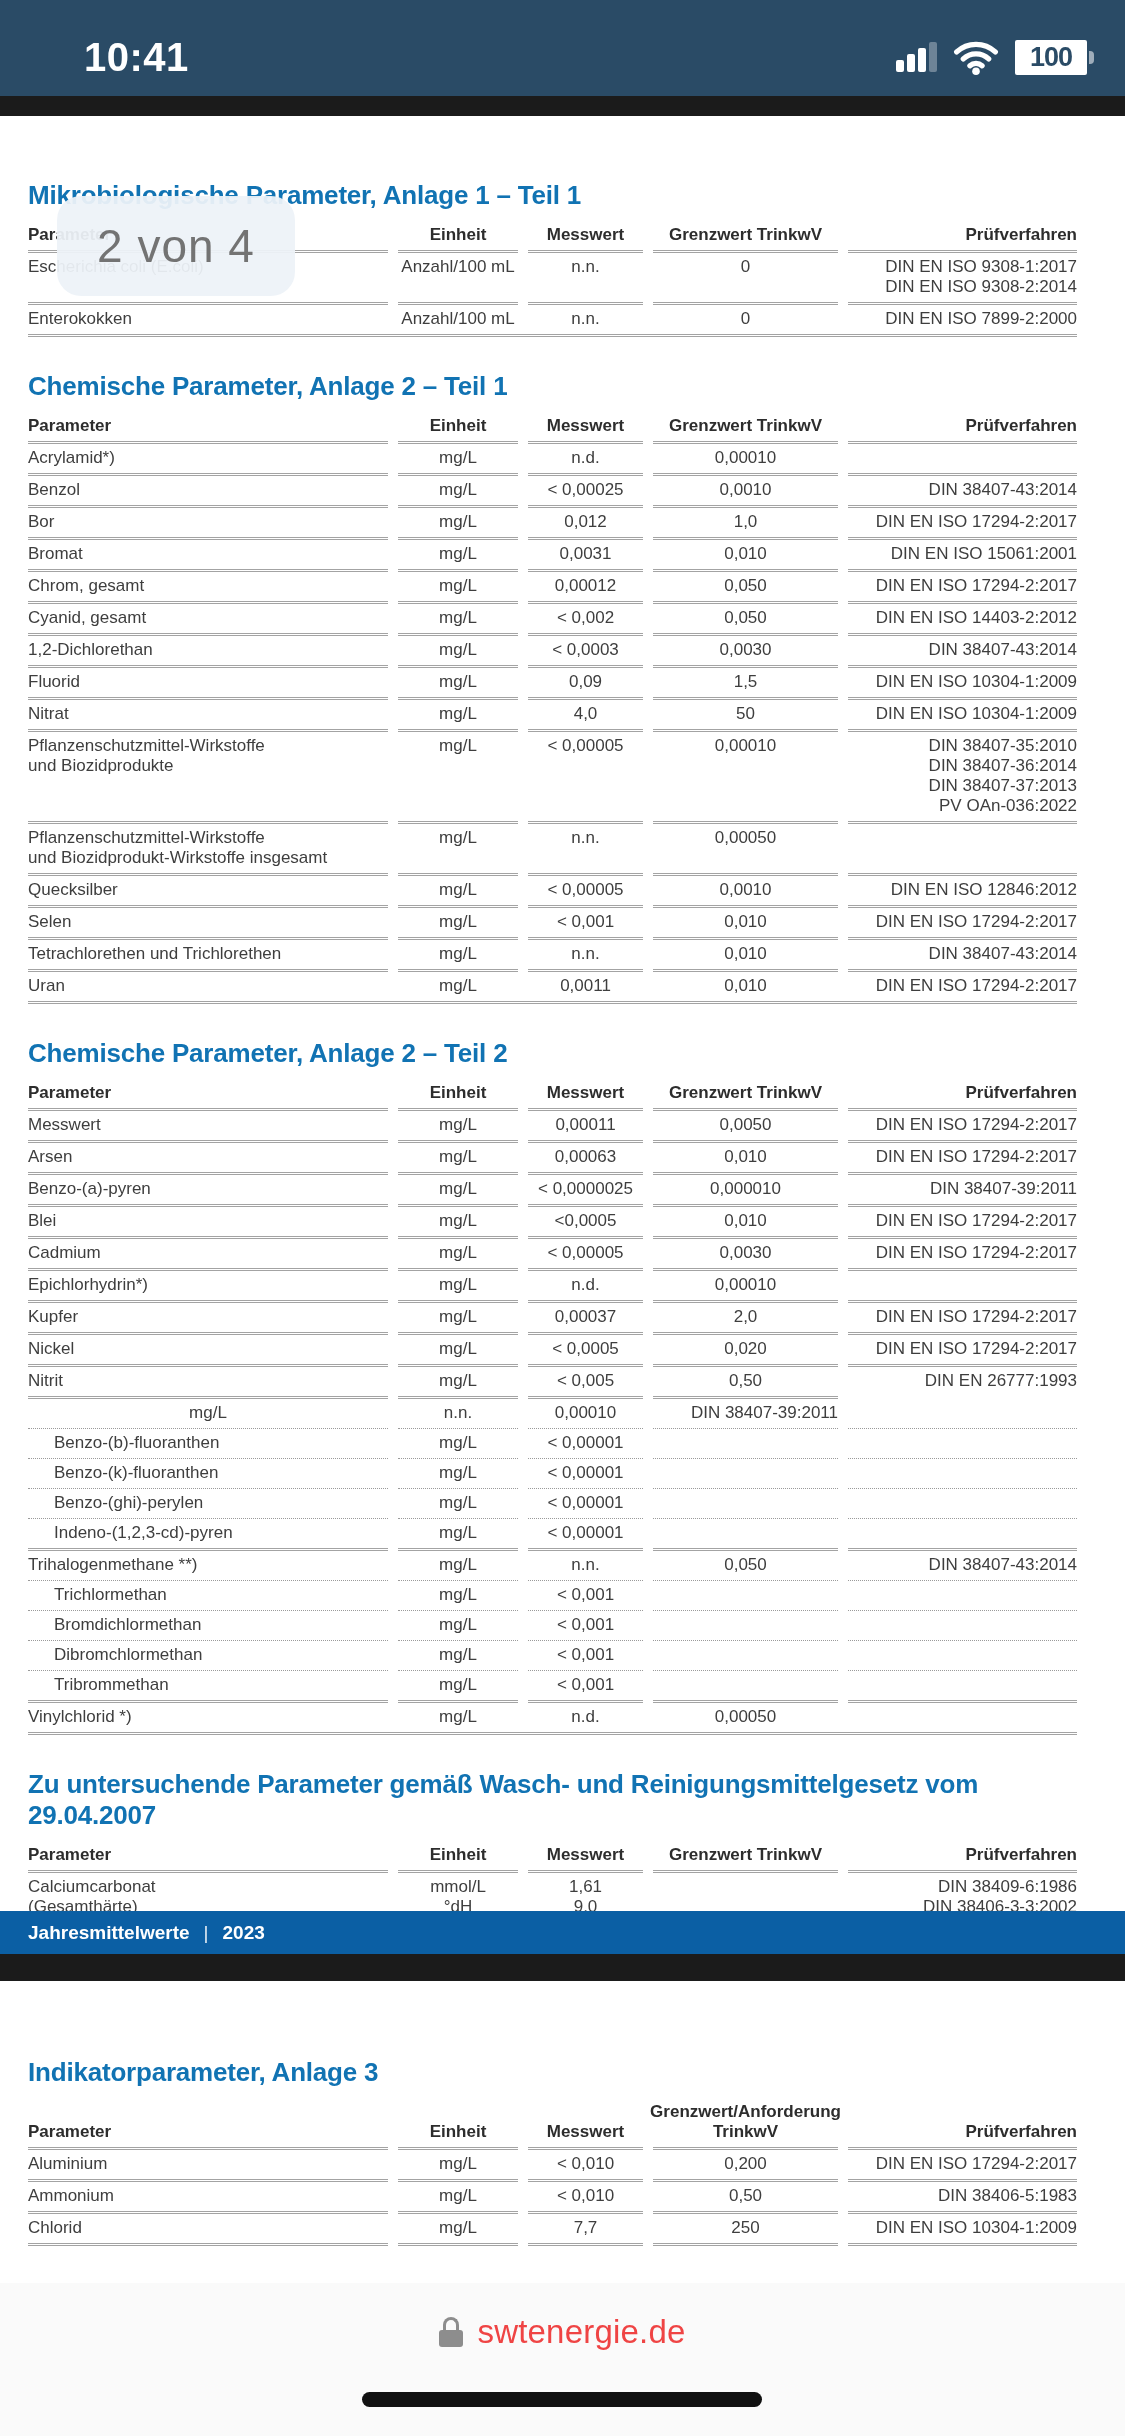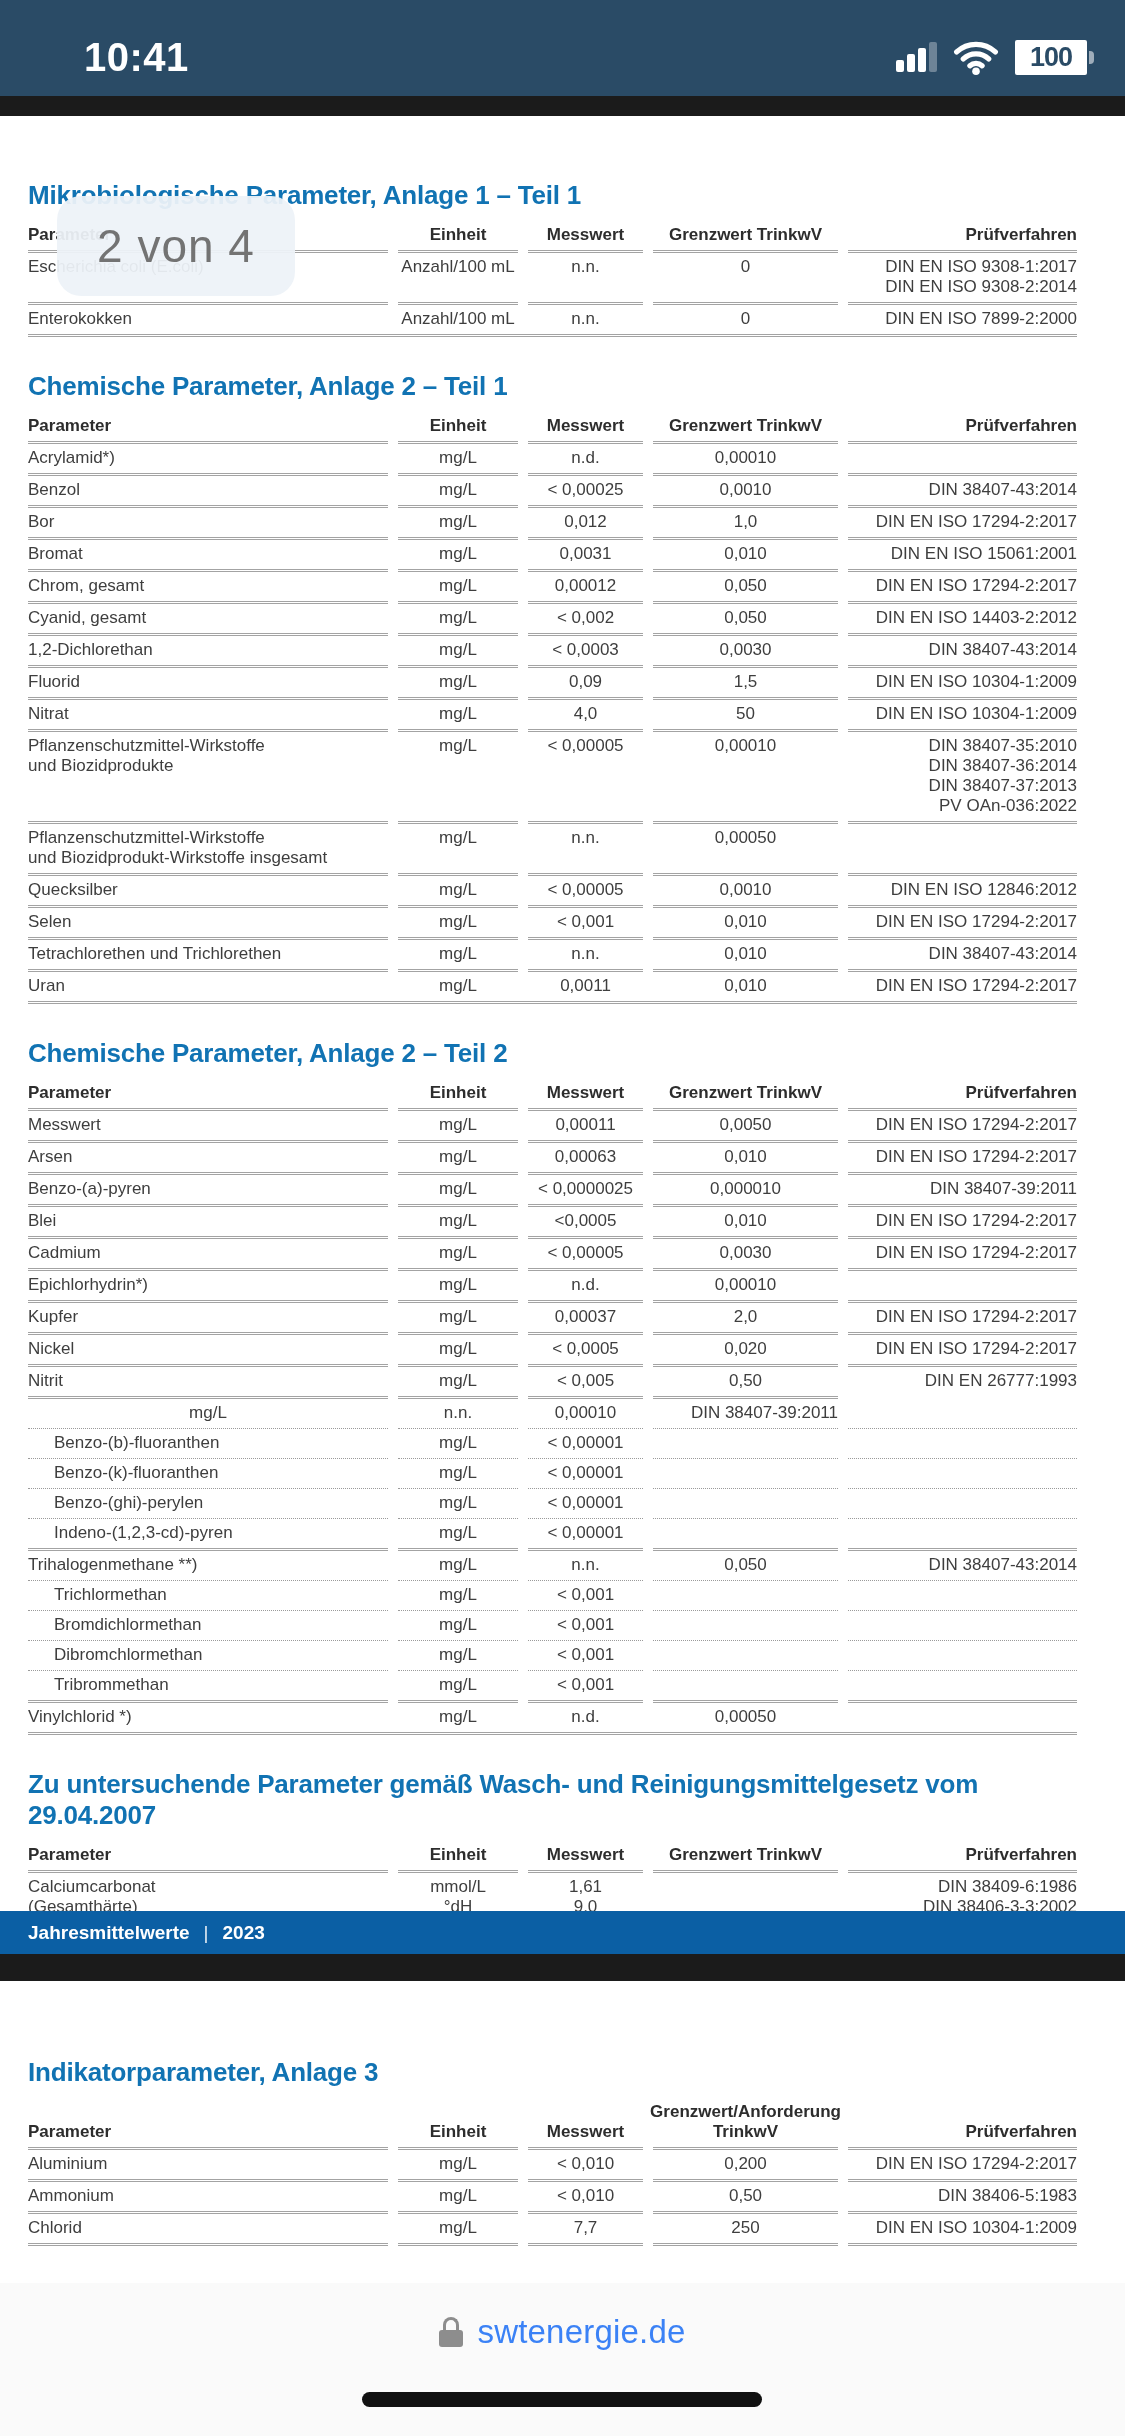--- a/index.html
+++ b/index.html
@@ -70,21 +70,21 @@
 
   
   .toolbar{
     position:absolute;left:0;bottom:0;width:1125px;height:153px;background:#fafafa;
   }
   .urlrow{display:flex;align-items:center;justify-content:center;gap:14px;margin-top:30px;cursor:pointer;}
   .lock{width:24px;height:30px;position:relative;display:inline-block;}
   .lock .body{position:absolute;bottom:0;left:0;width:24px;height:17px;background:#8d8d8d;border-radius:3px;}
   .lock .shackle{position:absolute;top:0;left:4px;width:16px;height:16px;border:3.5px solid #8d8d8d;
                  border-bottom:none;border-radius:9px 9px 0 0;box-sizing:border-box;}
-  .url{font-size:33px;color:#3b82f6;letter-spacing:0.2px;}
+  .url{font-size:33px;color:#ef4444;letter-spacing:0.2px;}
   .home-indicator{
     position:absolute;left:362px;top:109px;width:400px;height:15px;border-radius:8px;background:#111;cursor:grab;
   }
 
   
   .wifi{width:46px;height:36px;}
 </style>
 </head>
 <body>
 

